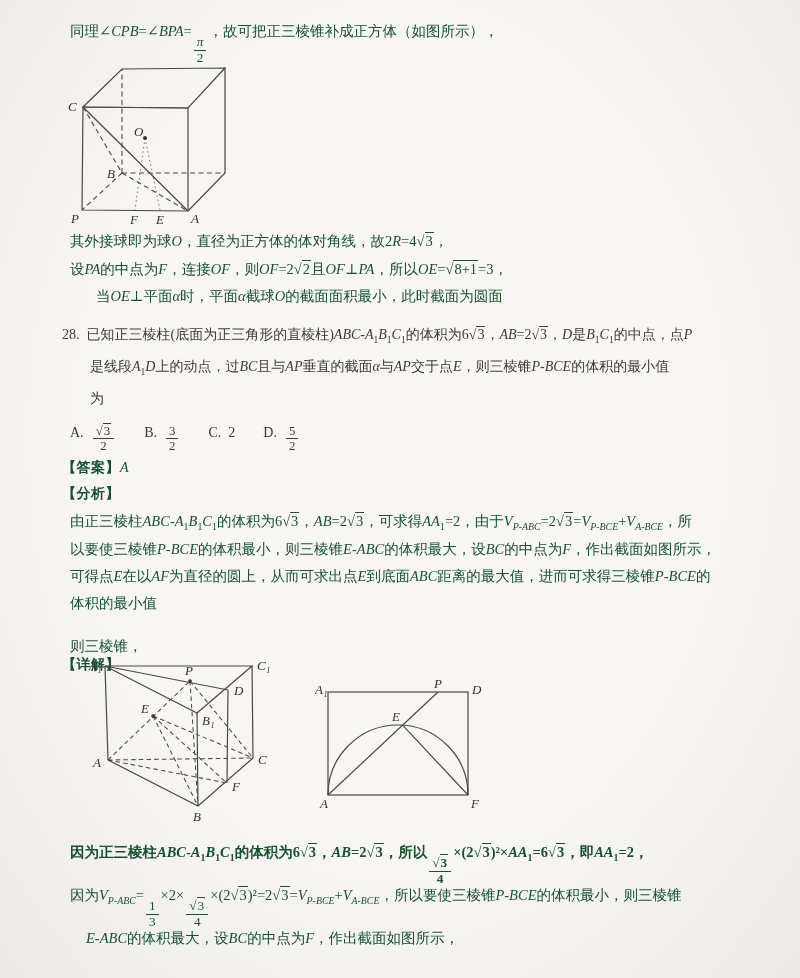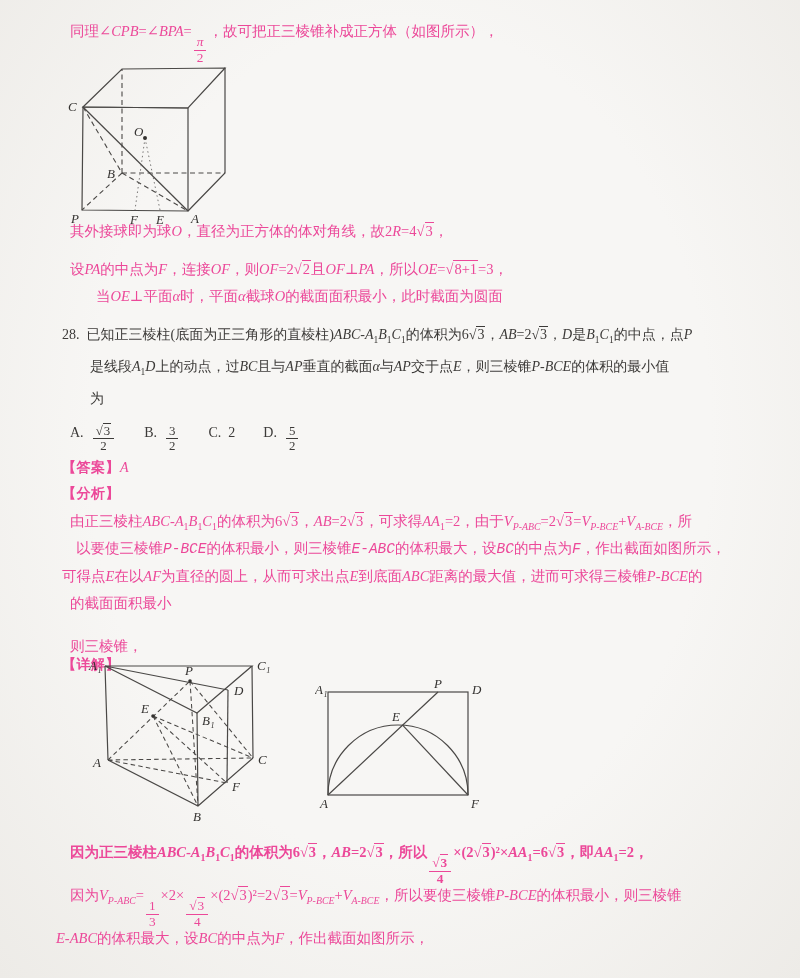--- a/index.html
+++ b/index.html
@@ -3,21 +3,21 @@
 <meta charset="utf-8">
 <style>
   html,body{margin:0;padding:0;}
   body{
     width:800px;height:978px;position:relative;overflow:hidden;
     background:radial-gradient(ellipse at 50% 45%, #f7f6f4 55%, #edebe7 100%);
     font-family:"Liberation Serif","DejaVu Serif",serif;
     color:#3c3a38;
   }
   .abs{position:absolute;white-space:nowrap;line-height:1.25;}
-  .red{color:#ec4899;}
+  .red{color:#14532d;}
   .ink{color:#3c3a38;}
   .sz{font-size:14.5px;}
   .szq{font-size:14px;}
   .lbl{font-weight:bold;letter-spacing:.5px;}
   i{font-style:italic;}
   sub{font-size:.68em;line-height:0;}
   
   .sq{white-space:nowrap;}
   .sq::before{content:"√";}
   .sq .rd{border-top:1px solid currentColor;padding:0 1px;}
@@ -60,21 +60,21 @@
   <circle cx="90" cy="88" r="2" fill="#343230"></circle>
   <text x="13" y="61">C</text>
   <text x="52" y="128">B</text>
   <text x="16" y="173">P</text>
   <text x="75" y="174">F</text>
   <text x="101" y="174">E</text>
   <text x="136" y="173">A</text>
   <text x="79" y="86">O</text>
 </svg>
 
-<div class="abs red sz" style="left:70px;top:222px;">其外接球即为球<i>O</i>，直径为正方体的体对角线，故2<i>R</i>=4<span class="sq"><span class="rd">3</span></span>，</div>
+<div class="abs red sz" style="left:70px;top:232px;">其外接球即为球<i>O</i>，直径为正方体的体对角线，故2<i>R</i>=4<span class="sq"><span class="rd">3</span></span>，</div>
 <div class="abs red sz" style="left:70px;top:260px;">设<i>PA</i>的中点为<i>F</i>，连接<i>OF</i>，则<i>OF</i>=2<span class="sq"><span class="rd">2</span></span>且<i>OF</i>⊥<i>PA</i>，所以<i>OE</i>=<span class="sq"><span class="rd">8+1</span></span>=3，</div>
 <div class="abs red sz" style="left:70px;top:287px;margin-left:26px;">当<i>OE</i>⊥平面<i>α</i>时，平面<i>α</i>截球<i>O</i>的截面面积最小，此时截面为圆面</div>
 
 <div class="abs ink szq" style="left:62px;top:326px;">
   <span>28.</span>&nbsp;
   <span>已知正三棱柱(底面为正三角形的直棱柱)<i>ABC</i>-<i>A</i><sub>1</sub><i>B</i><sub>1</sub><i>C</i><sub>1</sub>的体积为6<span class="sq"><span class="rd">3</span></span>，<i>AB</i>=2<span class="sq"><span class="rd">3</span></span>，<i>D</i>是<i>B</i><sub>1</sub><i>C</i><sub>1</sub>的中点，点<i>P</i></span>
 </div>
 <div class="abs ink szq" style="left:90px;top:358px;">是线段<i>A</i><sub>1</sub><i>D</i>上的动点，过<i>BC</i>且与<i>AP</i>垂直的截面<i>α</i>与<i>AP</i>交于点<i>E</i>，则三棱锥<i>P</i>-<i>BCE</i>的体积的最小值</div>
 <div class="abs ink szq" style="left:90px;top:390px;">为</div>
 
@@ -104,23 +104,23 @@
           <span class="de">2</span>
         </span></span>
   </span>
 </div>
 
 <div class="abs red szq" style="left:62px;top:459px;">
   <span class="lbl">【答案】</span><span><i>A</i></span>
 </div>
 <div class="abs red szq lbl" style="left:62px;top:485px;">【分析】</div>
 <div class="abs red sz" style="left:70px;top:512px;">由正三棱柱<i>ABC</i>-<i>A</i><sub>1</sub><i>B</i><sub>1</sub><i>C</i><sub>1</sub>的体积为6<span class="sq"><span class="rd">3</span></span>，<i>AB</i>=2<span class="sq"><span class="rd">3</span></span>，可求得<i>AA</i><sub>1</sub>=2，由于<i>V</i><sub><i>P</i>-<i>ABC</i></sub>=2<span class="sq"><span class="rd">3</span></span>=<i>V</i><sub><i>P</i>-<i>BCE</i></sub>+<i>V</i><sub><i>A</i>-<i>BCE</i></sub>，所</div>
-<div class="abs red sz" style="left:76px;top:540px;font-family:Liberation Mono, monospace;">以要使三棱锥<i>P</i>-<i>BCE</i>的体积最小，则三棱锥<i>E</i>-<i>ABC</i>的体积最大，设<i>BC</i>的中点为<i>F</i>，作出截面如图所示，</div>
-<div class="abs red sz" style="left:62px;top:567px;text-align:right;">可得点<i>E</i>在以<i>AF</i>为直径的圆上，从而可求出点<i>E</i>到底面<i>ABC</i>距离的最大值，进而可求得三棱锥<i>P</i>-<i>BCE</i>的</div>
-<div class="abs red sz" style="left:70px;top:594px;">的截面面积最小</div>
+<div class="abs red sz" style="left:70px;top:540px;">以要使三棱锥<i>P</i>-<i>BCE</i>的体积最小，则三棱锥<i>E</i>-<i>ABC</i>的体积最大，设<i>BC</i>的中点为<i>F</i>，作出截面如图所示，</div>
+<div class="abs red sz" style="left:70px;top:567px;text-align:right;">可得点<i>E</i>在以<i>AF</i>为直径的圆上，从而可求出点<i>E</i>到底面<i>ABC</i>距离的最大值，进而可求得三棱锥<i>P</i>-<i>BCE</i>的</div>
+<div class="abs red sz" style="left:70px;top:594px;">体积的最小值</div>
 
 <div class="abs red szq lbl" style="left:62px;top:610px;margin-top:46px;">【详解】</div>
 <div class="abs red sz" style="left:70px;top:637px;">则三棱锥，</div>
 
 <svg class="abs" style="left:87px;top:658px;" width="190" height="172" viewBox="0 0 190 172">
   <g stroke="#4a4846" stroke-width="1.2" fill="none">
     <path d="M18,8 L165,8 L110,55 Z"></path>
     <path d="M18,8 L141,32"></path>
     <path d="M18,8 L21,102 M165,8 L166,100 M110,55 L111,148"></path>
     <path d="M21,102 L111,148 L166,100"></path>
@@ -166,13 +166,13 @@
       <span class="nu"><span class="sq"><span class="rd">3</span></span></span>
       <span class="de">4</span>
     </span>×(2<span class="sq"><span class="rd">3</span></span>)²×<i>AA</i><sub>1</sub>=6<span class="sq"><span class="rd">3</span></span>，即<i>AA</i><sub>1</sub>=2，</div>
 <div class="abs red sz" style="left:70px;top:886px;">因为<i>V</i><sub><i>P</i>-<i>ABC</i></sub>=<span class="fr">
       <span class="nu">1</span>
       <span class="de">3</span>
     </span>×2×<span class="fr">
       <span class="nu"><span class="sq"><span class="rd">3</span></span></span>
       <span class="de">4</span>
     </span>×(2<span class="sq"><span class="rd">3</span></span>)²=2<span class="sq"><span class="rd">3</span></span>=<i>V</i><sub><i>P</i>-<i>BCE</i></sub>+<i>V</i><sub><i>A</i>-<i>BCE</i></sub>，所以要使三棱锥<i>P</i>-<i>BCE</i>的体积最小，则三棱锥</div>
-<div class="abs red sz" style="left:56px;top:929px;text-align:center;"><i>E</i>-<i>ABC</i>的体积最大，设<i>BC</i>的中点为<i>F</i>，作出截面如图所示，</div>
+<div class="abs red sz" style="left:86px;top:929px;text-align:center;"><i>E</i>-<i>ABC</i>的体积最大，设<i>BC</i>的中点为<i>F</i>，作出截面如图所示，</div>
 
 </body></html>

